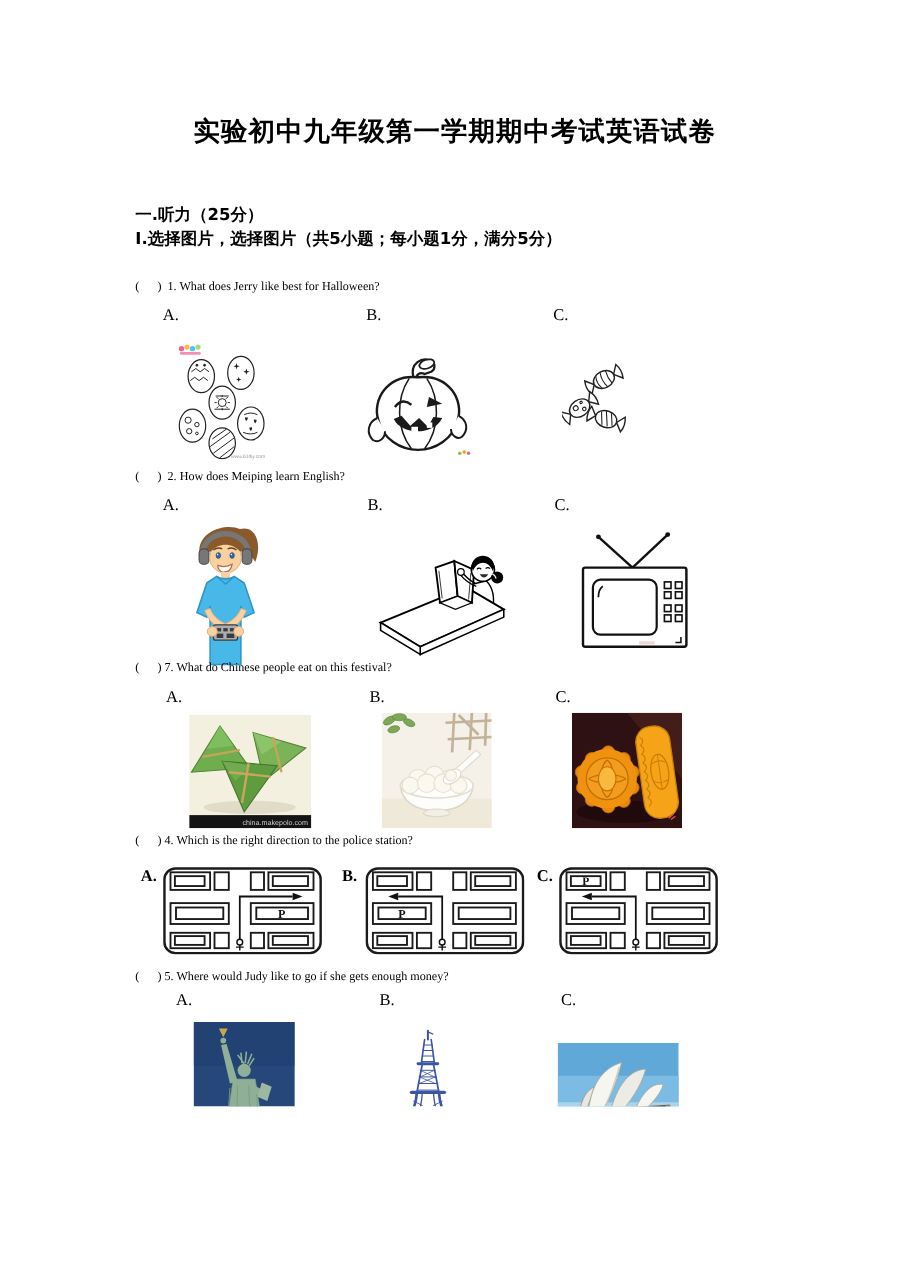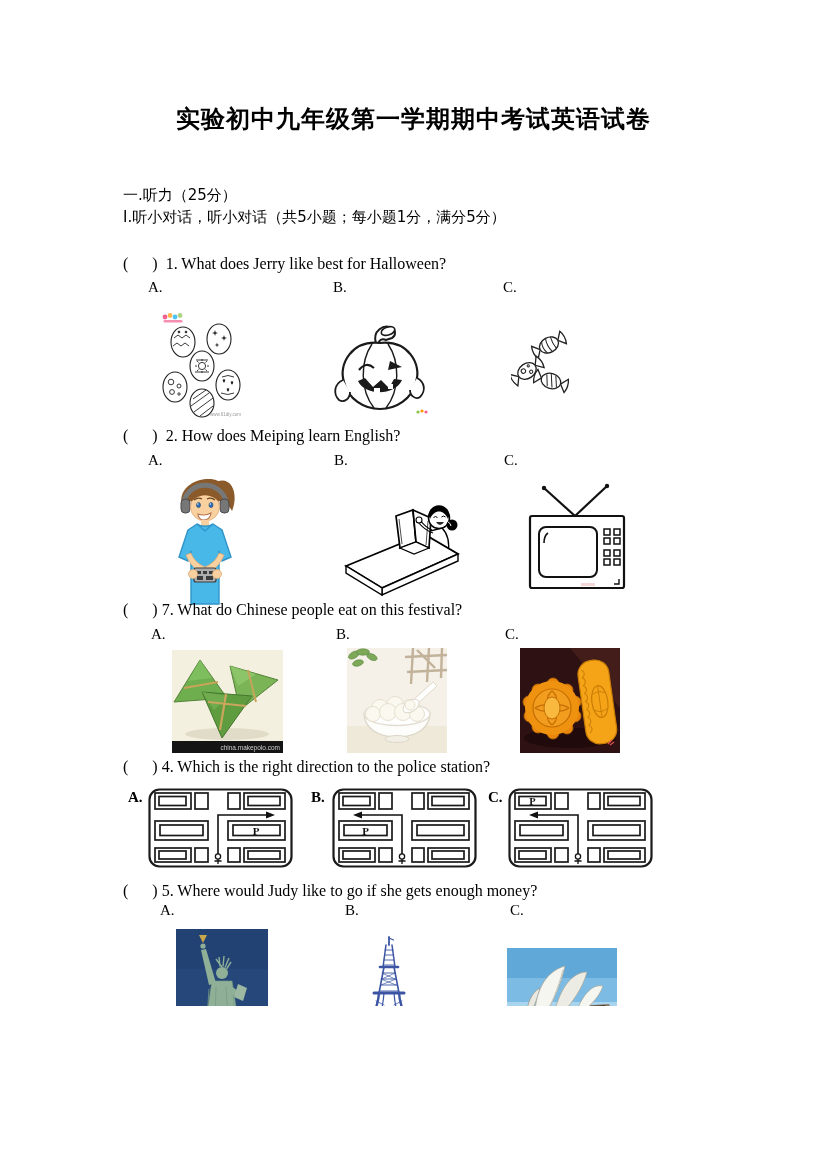--- a/index.html
+++ b/index.html
@@ -3,33 +3,33 @@
 <meta charset="utf-8">
 <style>
   html,body{margin:0;padding:0;background:#fff;}
   .page{position:relative;width:827px;height:1006px;background:#fff;overflow:hidden;
         font-family:"Liberation Serif","DejaVu Serif",serif;color:#000;}
   .abs{position:absolute;}
   .title{left:0;top:103px;width:100%;text-align:center;
          font-family:"DejaVu Sans","Liberation Sans",sans-serif;
          font-weight:bold;font-size:24px;letter-spacing:1px;}
   .volume{left:0;top:147px;width:100%;text-align:center;font-weight:bold;font-size:23px;}
-  .cnhdr{font-family:"DejaVu Sans","Liberation Sans",sans-serif;font-weight:normal;font-size:15px;}
-  .qlead{font-size:16px;white-space:pre;text-align:right;}
+  .cnhdr{font-family:"DejaVu Sans","Liberation Sans",sans-serif;font-weight:bold;font-size:15px;}
+  .qlead{font-size:11px;white-space:pre;text-align:right;}
   .optlabel{font-size:15px;}
   .maplabel{font-size:15px;font-weight:bold;}
 </style>
 </head>
 <body>
 
 <div class="page">
 
   <div class="abs title">实验初中九年级第一学期期中考试英语试卷</div>
   <div class="abs cnhdr" style="left:123px;top:186px">一.听力（25分）</div>
-  <div class="abs cnhdr" style="left:123px;top:208px">Ⅰ.听小对话，听小对话（共5小题；每小题1分，满分5分）</div>
+  <div class="abs cnhdr" style="left:123px;top:208px">Ⅰ.选择图片，选择图片（共5小题；每小题1分，满分5分）</div>
 
   <div class="abs qlead" style="left:123px;top:255px">(      )  1. What does Jerry like best for Halloween?</div>
   <span class="abs optlabel" style="left:148px;top:279px">A.</span>
   <span class="abs optlabel" style="left:333px;top:279px">B.</span>
   <span class="abs optlabel" style="left:503px;top:279px">C.</span>
 
   <svg class="abs" style="left:158px;top:310px" width="85" height="108" viewBox="0 0 85 108">
     <rect width="85" height="108" fill="#fff"></rect>
     <g>
       <circle cx="7" cy="7" r="2.4" fill="#f06292"></circle>

